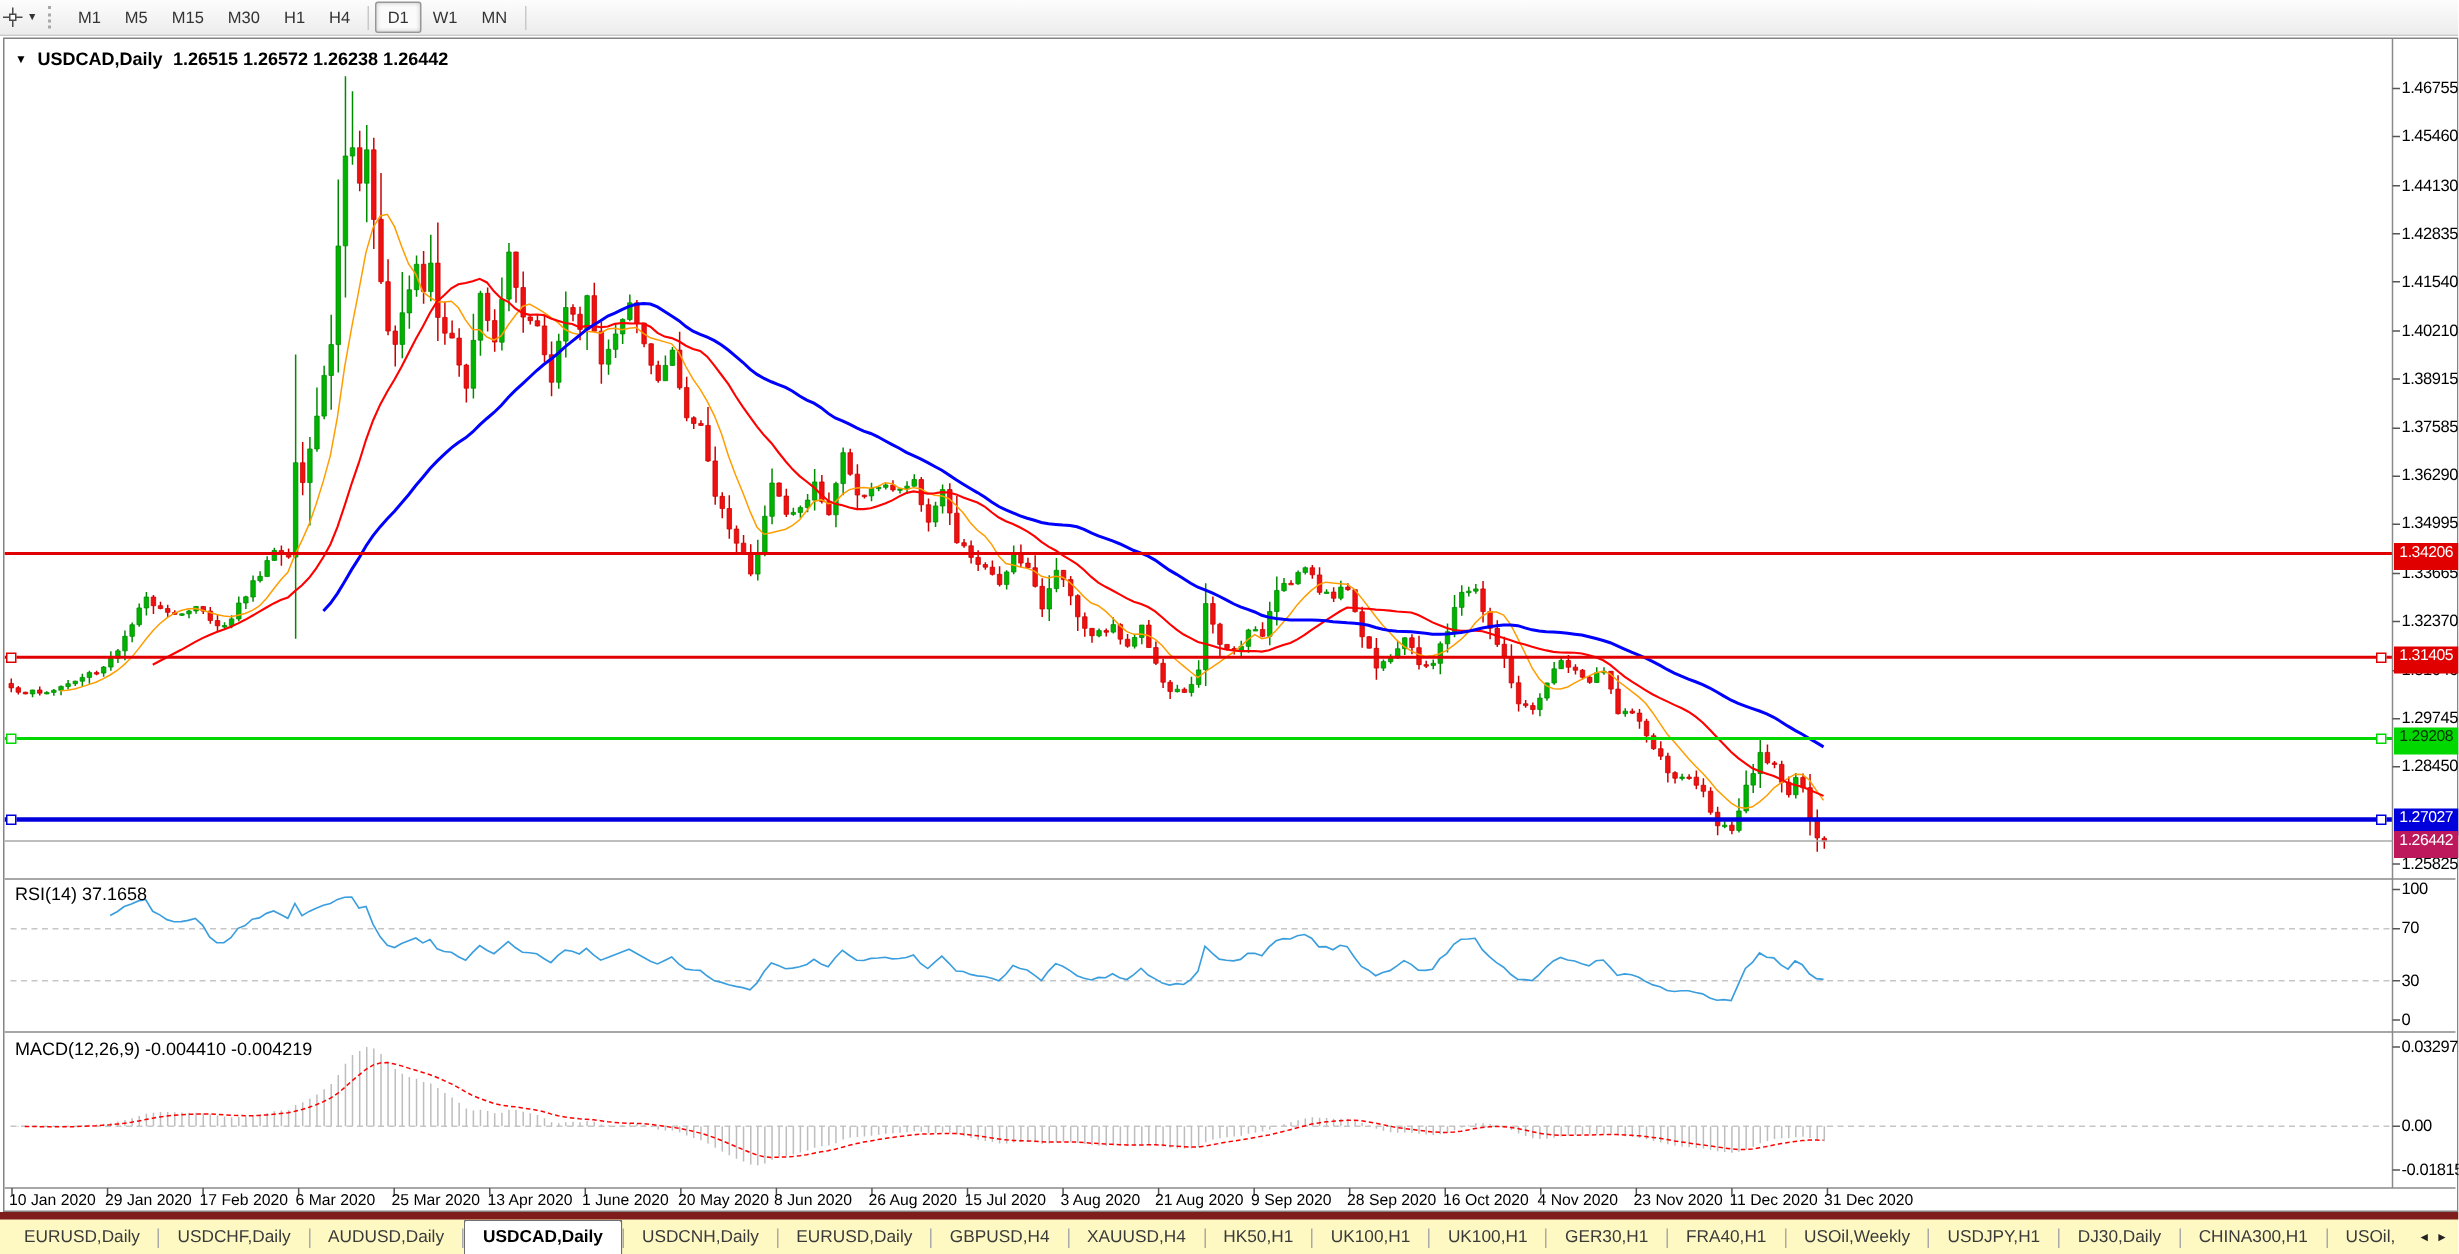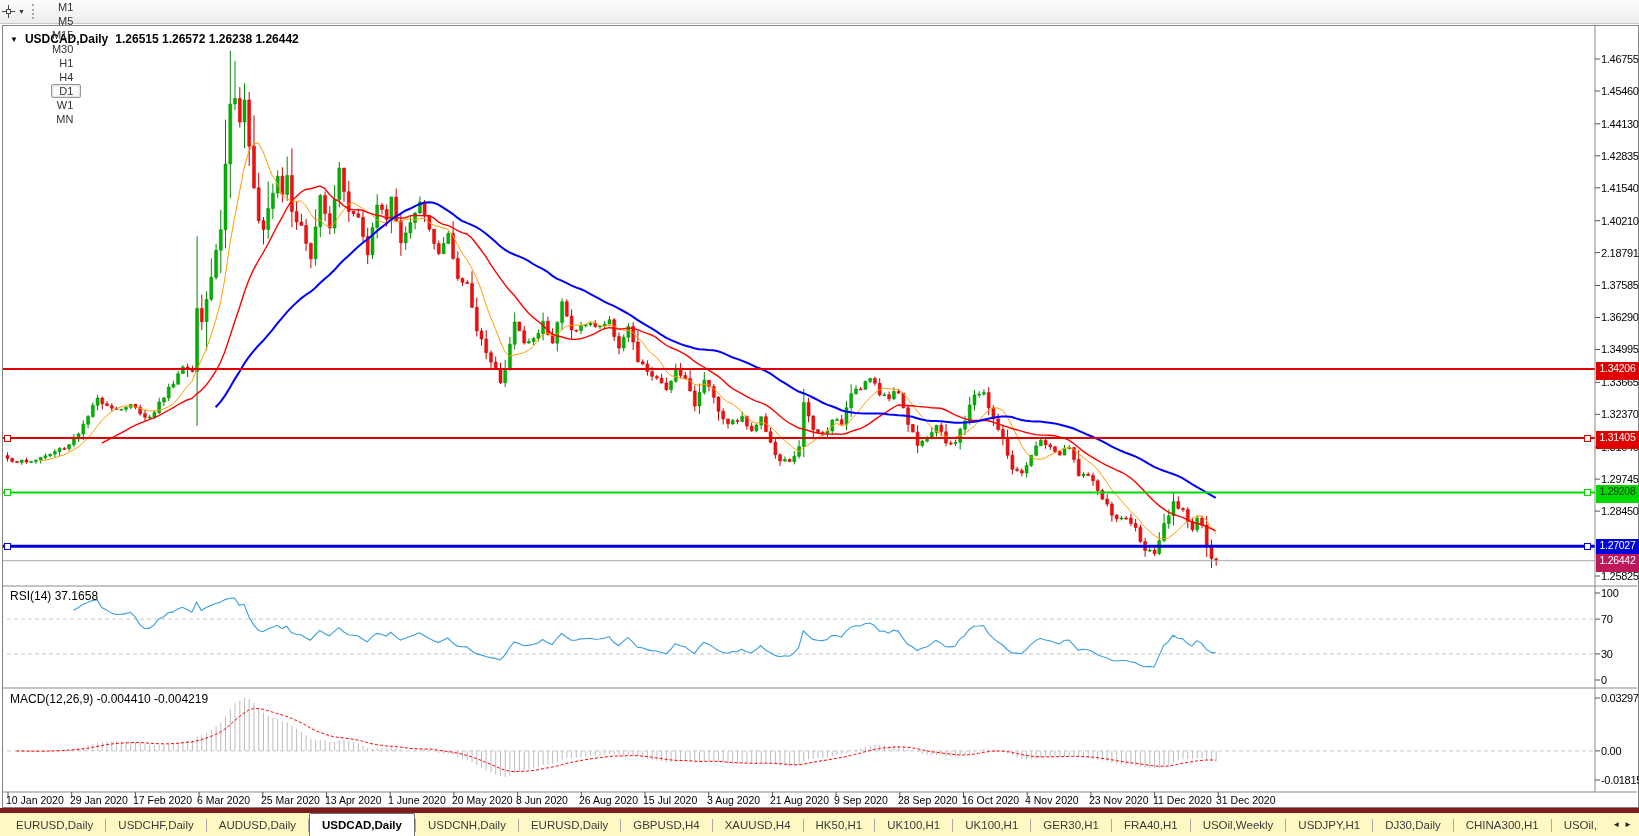--- a/index.html
+++ b/index.html
@@ -6,21 +6,21 @@
   body{width:1639px;height:836px;position:relative;overflow:hidden;background:#fff;
        font-family:"Liberation Sans","DejaVu Sans",sans-serif;-webkit-font-smoothing:antialiased;}
 
   
   .toolbar{position:absolute;top:0;left:0;right:0;height:23px;
            background:linear-gradient(#fdfdfd,#ececec);border-bottom:1px solid #c9c9c9;
            display:flex;align-items:center;z-index:5;}
   .tool-cursor{display:flex;align-items:center;height:21px;padding:0 3px 0 1px;gap:2px;}
   .tool-cursor .caret{font-size:7px;color:#333;}
   .grip{width:4px;height:15px;border-left:2px dotted #a8a8a8;margin:0 6px 0 4px;}
-  .tf-group{display:flex;align-items:flex-end;height:23px;flex-direction:column;}
+  .tf-group{display:flex;align-items:center;height:23px;}
   .tfbtn{height:19px;padding:0 7px;display:flex;align-items:center;font-size:11px;color:#333;
          border:1px solid transparent;border-radius:2px;cursor:default;}
   .tfbtn.sel{background:#fbfbfb;border-color:#979797;box-shadow:inset 0 0 3px #c2c2c2;}
   .vsep{width:1px;height:16px;background:#c9c9c9;margin:0 4px;}
 
   
   .chart-window{position:absolute;top:25px;left:2px;width:1635px;height:781px;
                 border:1px solid #848484;background:#fff;box-sizing:content-box;}
   #chartSvg{position:absolute;left:0;top:0;}
   .chart-title{position:absolute;top:6px;left:7px;font-size:12px;font-weight:bold;color:#000;
@@ -108,21 +108,21 @@
   <div class="pane-label" style="top:563px">RSI(14) 37.1658</div>
   <div class="pane-label" style="top:666px">MACD(12,26,9) -0.004410 -0.004219</div>
 
   <div id="overlays">
       <div class="axlab" style="top:27px;left:1598px">1.46755</div>
       <div class="axlab" style="top:59px;left:1598px">1.45460</div>
       <div class="axlab" style="top:92px;left:1598px">1.44130</div>
       <div class="axlab" style="top:124px;left:1598px">1.42835</div>
       <div class="axlab" style="top:156px;left:1598px">1.41540</div>
       <div class="axlab" style="top:189px;left:1598px">1.40210</div>
-      <div class="axlab" style="top:221px;left:1598px">2.18791</div>
+      <div class="axlab" style="top:221px;left:1598px">1.38915</div>
       <div class="axlab" style="top:253px;left:1598px">1.37585</div>
       <div class="axlab" style="top:285px;left:1598px">1.36290</div>
       <div class="axlab" style="top:317px;left:1598px">1.34995</div>
       <div class="axlab" style="top:350px;left:1598px">1.33665</div>
       <div class="axlab" style="top:382px;left:1598px">1.32370</div>
       <div class="axlab" style="top:415px;left:1598px">1.31040</div>
       <div class="axlab" style="top:447px;left:1598px">1.29745</div>
       <div class="axlab" style="top:479px;left:1598px">1.28450</div>
       <div class="axlab" style="top:544px;left:1598px">1.25825</div>
       <div class="axlab" style="top:561px;left:1598px">100</div>

